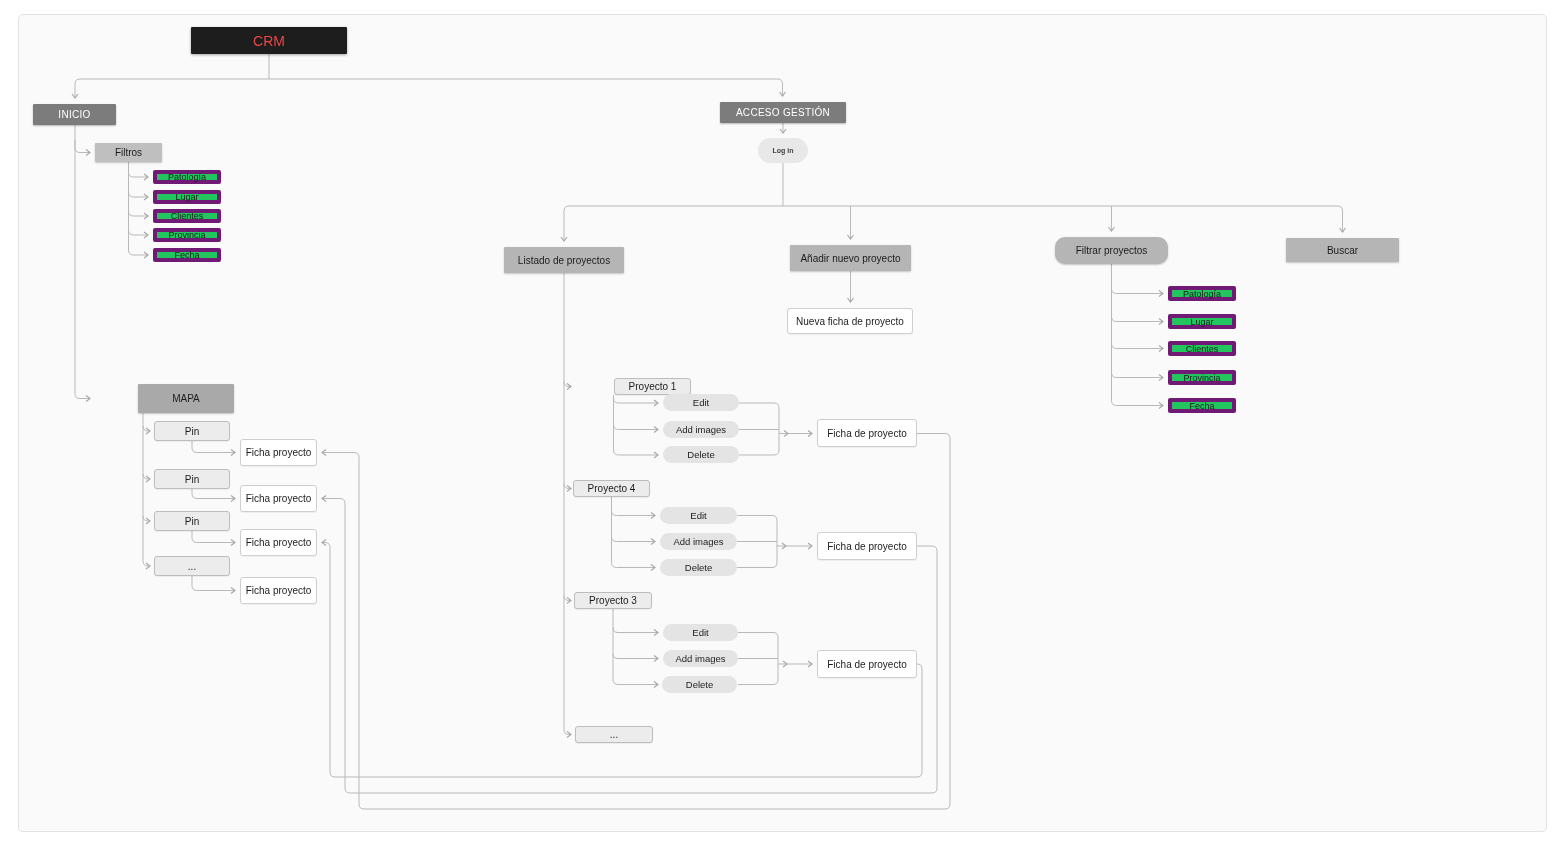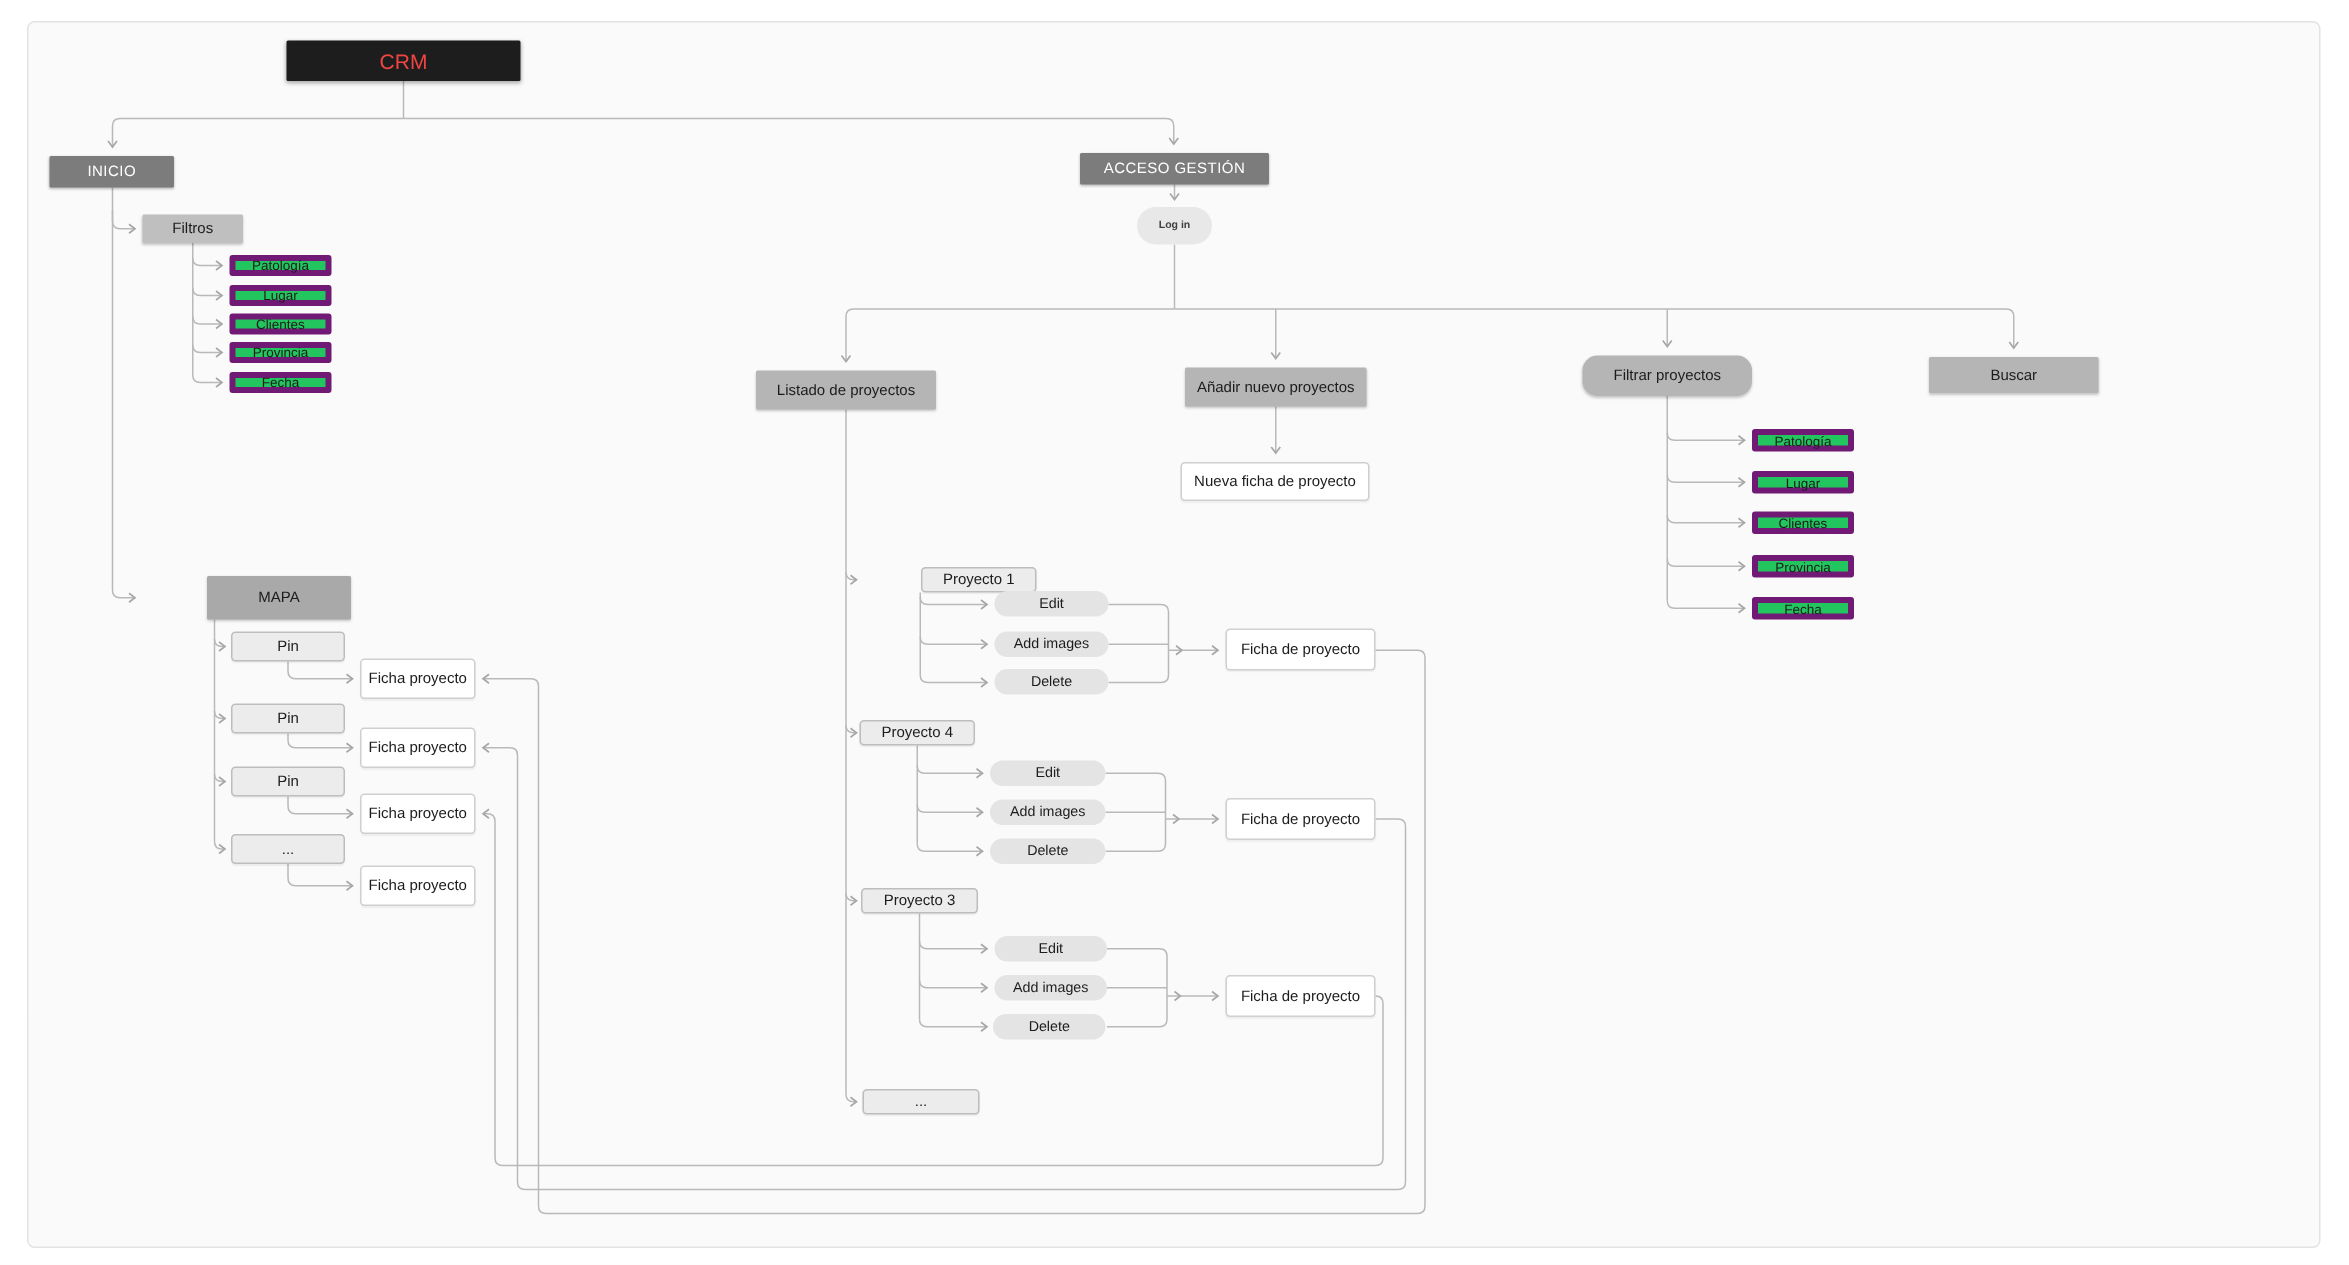--- a/index.html
+++ b/index.html
@@ -133,21 +133,21 @@
       <div class="node s-mid-dark" style="left: 95px; top: 384px; width: 96px; height: 29px; margin-left: 43px;">MAPA</div>
       <div class="node s-light" style="left: 154px; top: 421px; width: 76px; height: 20px;">Pin</div>
       <div class="node s-light" style="left: 154px; top: 469px; width: 76px; height: 20px;">Pin</div>
       <div class="node s-light" style="left: 154px; top: 511px; width: 76px; height: 20px;">Pin</div>
       <div class="node s-light" style="left: 154px; top: 556px; width: 76px; height: 20px;">...</div>
       <div class="node s-white" style="left: 240px; top: 439px; width: 77px; height: 27px;">Ficha proyecto</div>
       <div class="node s-white" style="left: 240px; top: 485px; width: 77px; height: 27px;">Ficha proyecto</div>
       <div class="node s-white" style="left: 240px; top: 529px; width: 77px; height: 27px;">Ficha proyecto</div>
       <div class="node s-white" style="left: 240px; top: 577px; width: 77px; height: 27px;">Ficha proyecto</div>
       <div class="node s-mid" style="left: 504px; top: 247px; width: 120px; height: 26px;">Listado de proyectos</div>
-      <div class="node s-mid" style="left: 790px; top: 245px; width: 121px; height: 26px;">Añadir nuevo proyectos</div>
+      <div class="node s-mid" style="left: 790px; top: 245px; width: 121px; height: 26px;">Añadir nuevo proyecto</div>
       <div class="node s-white" style="left: 787px; top: 308px; width: 126px; height: 26px;">Nueva ficha de proyecto</div>
       <div class="node s-mid" style="left: 1055px; top: 237px; width: 113px; height: 27px; border-radius: 10px;">Filtrar proyectos</div>
       <div class="node s-mid" style="left: 1286px; top: 238px; width: 113px; height: 24px;">Buscar</div>
       <div class="node s-light-sm" style="left: 1168px; top: 286px; width: 68px; height: 15px;">Patología</div>
       <div class="node s-light-sm" style="left: 1168px; top: 314px; width: 68px; height: 15px;">Lugar</div>
       <div class="node s-light-sm" style="left: 1168px; top: 341px; width: 68px; height: 15px;">Clientes</div>
       <div class="node s-light-sm" style="left: 1168px; top: 370px; width: 68px; height: 15px;">Provincia</div>
       <div class="node s-light-sm" style="left: 1168px; top: 398px; width: 68px; height: 15px;">Fecha</div>
       <div class="node s-light" style="left: 575px; top: 378px; width: 77px; height: 17px; margin-left: 39px;">Proyecto 1</div>
       <div class="node s-pill" style="left: 663px; top: 394px; width: 76px; height: 17px;">Edit</div>

